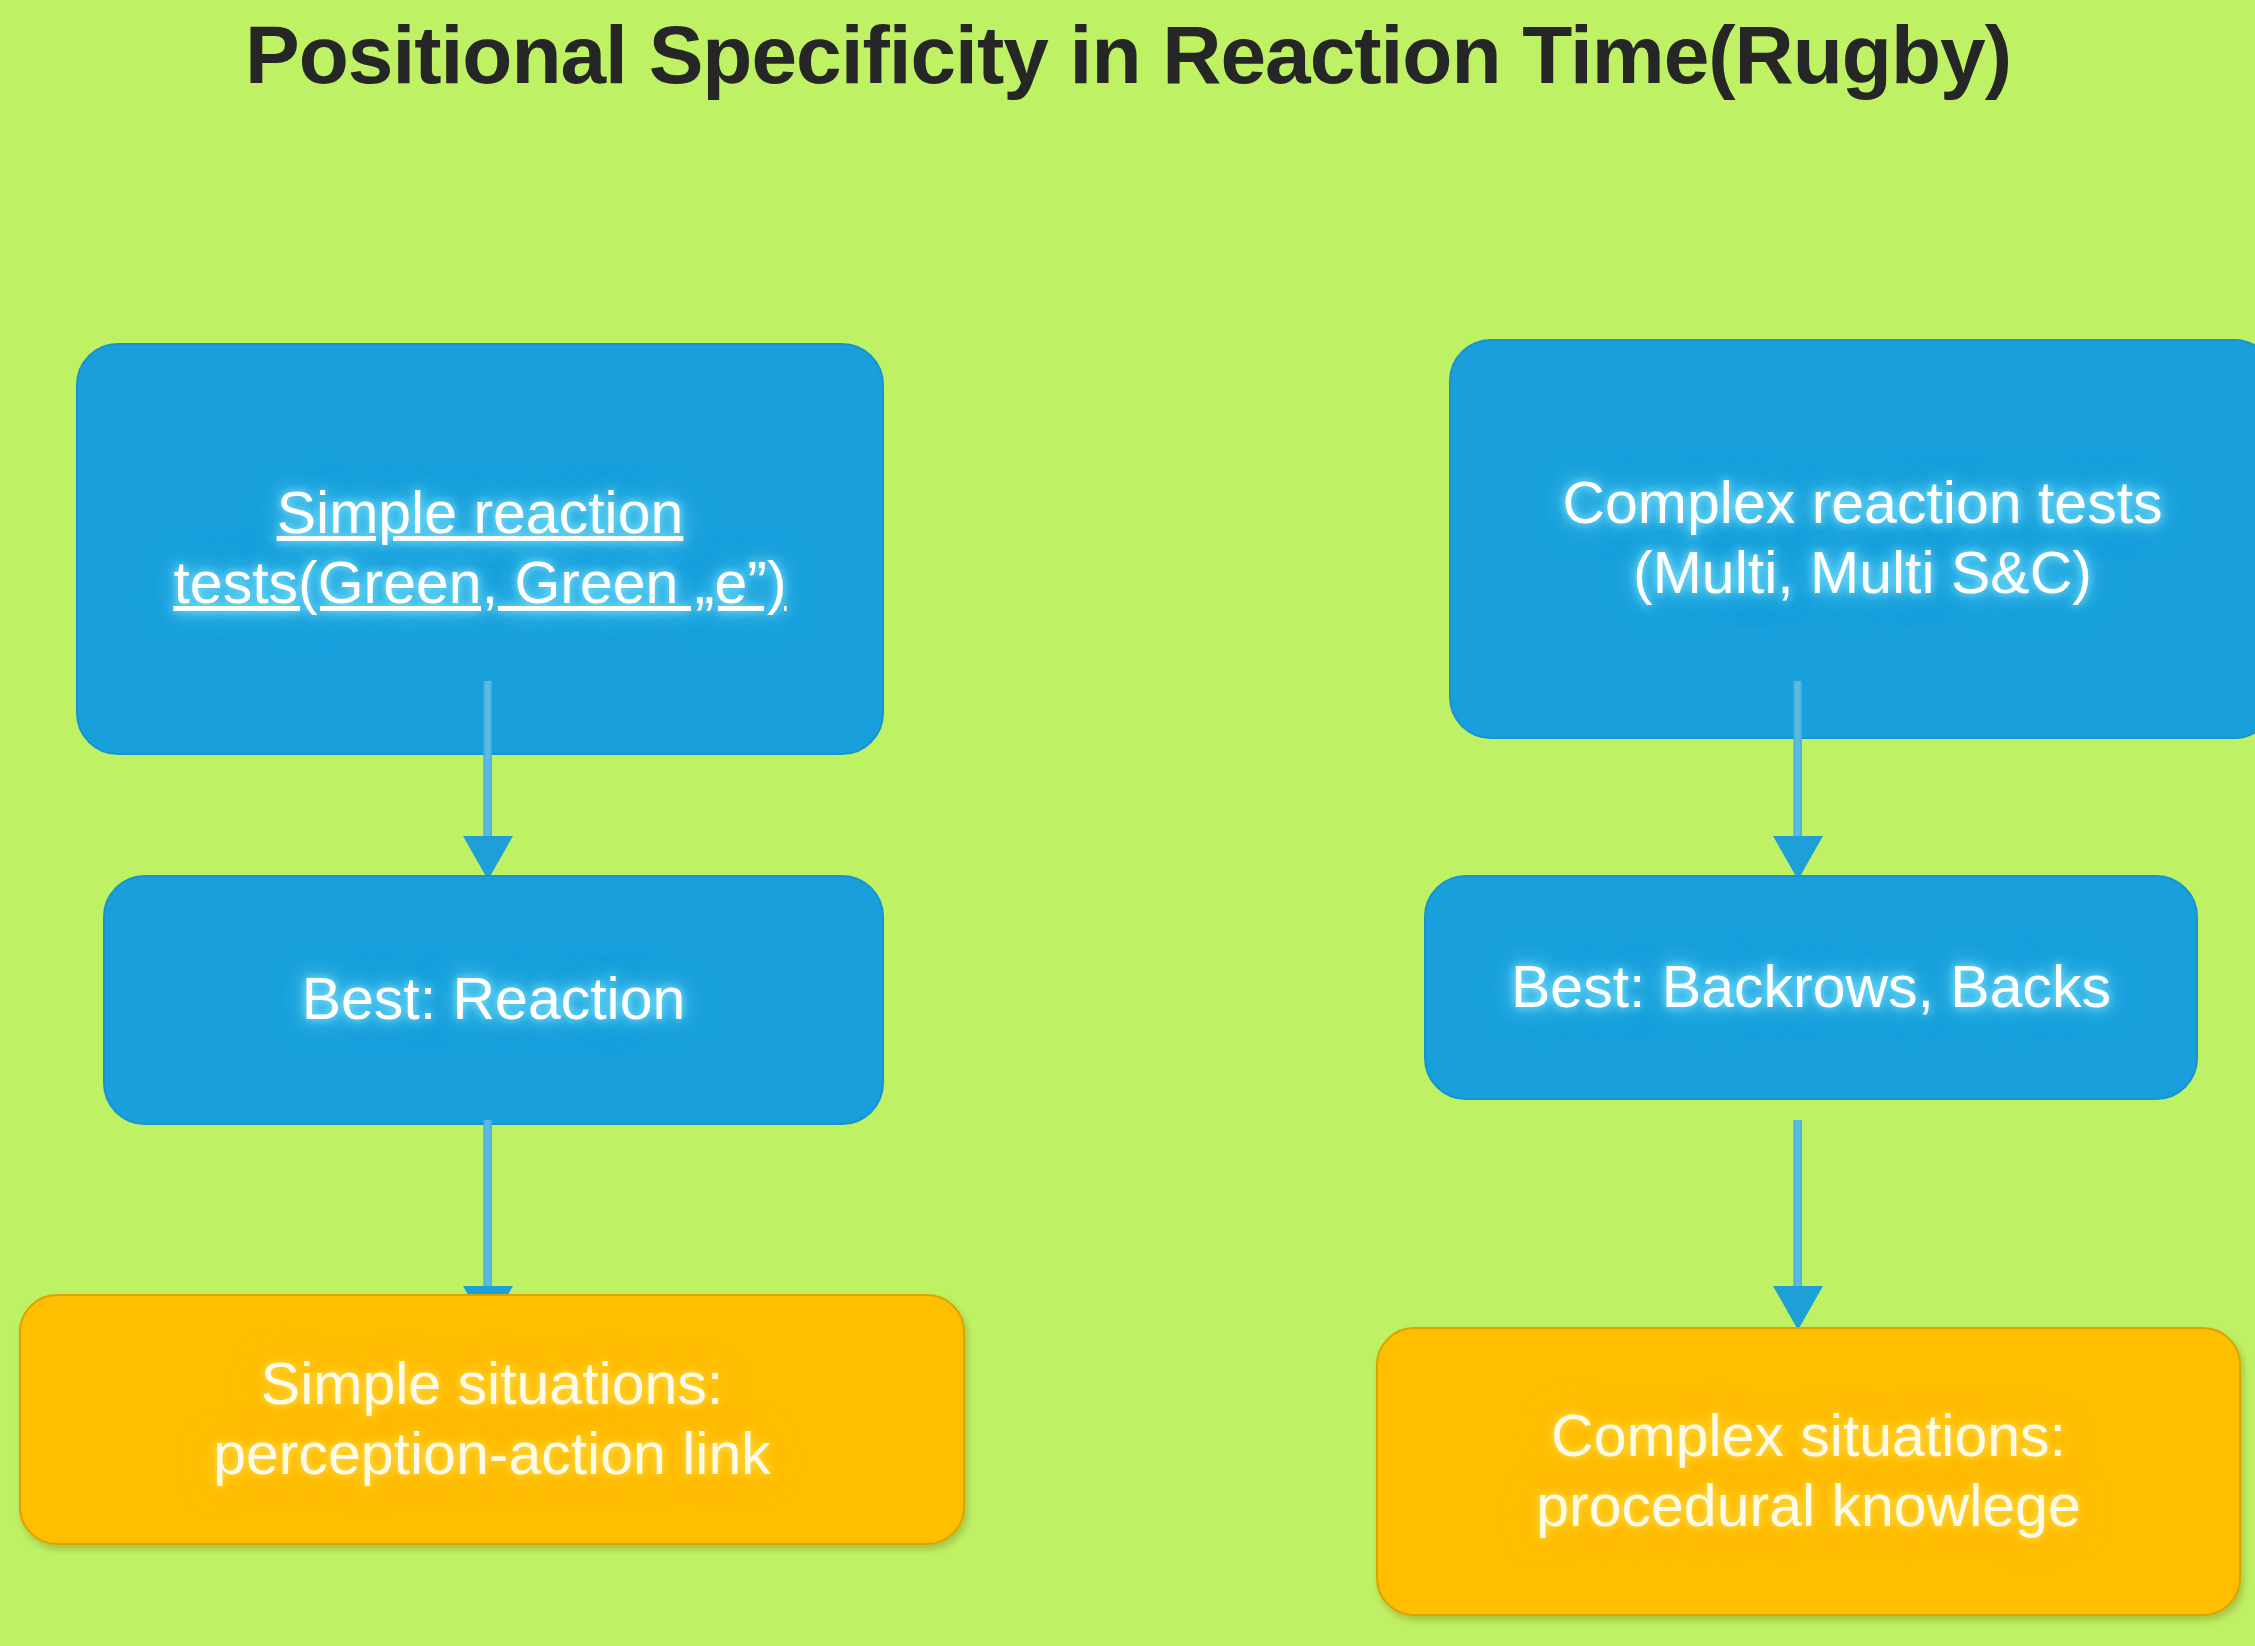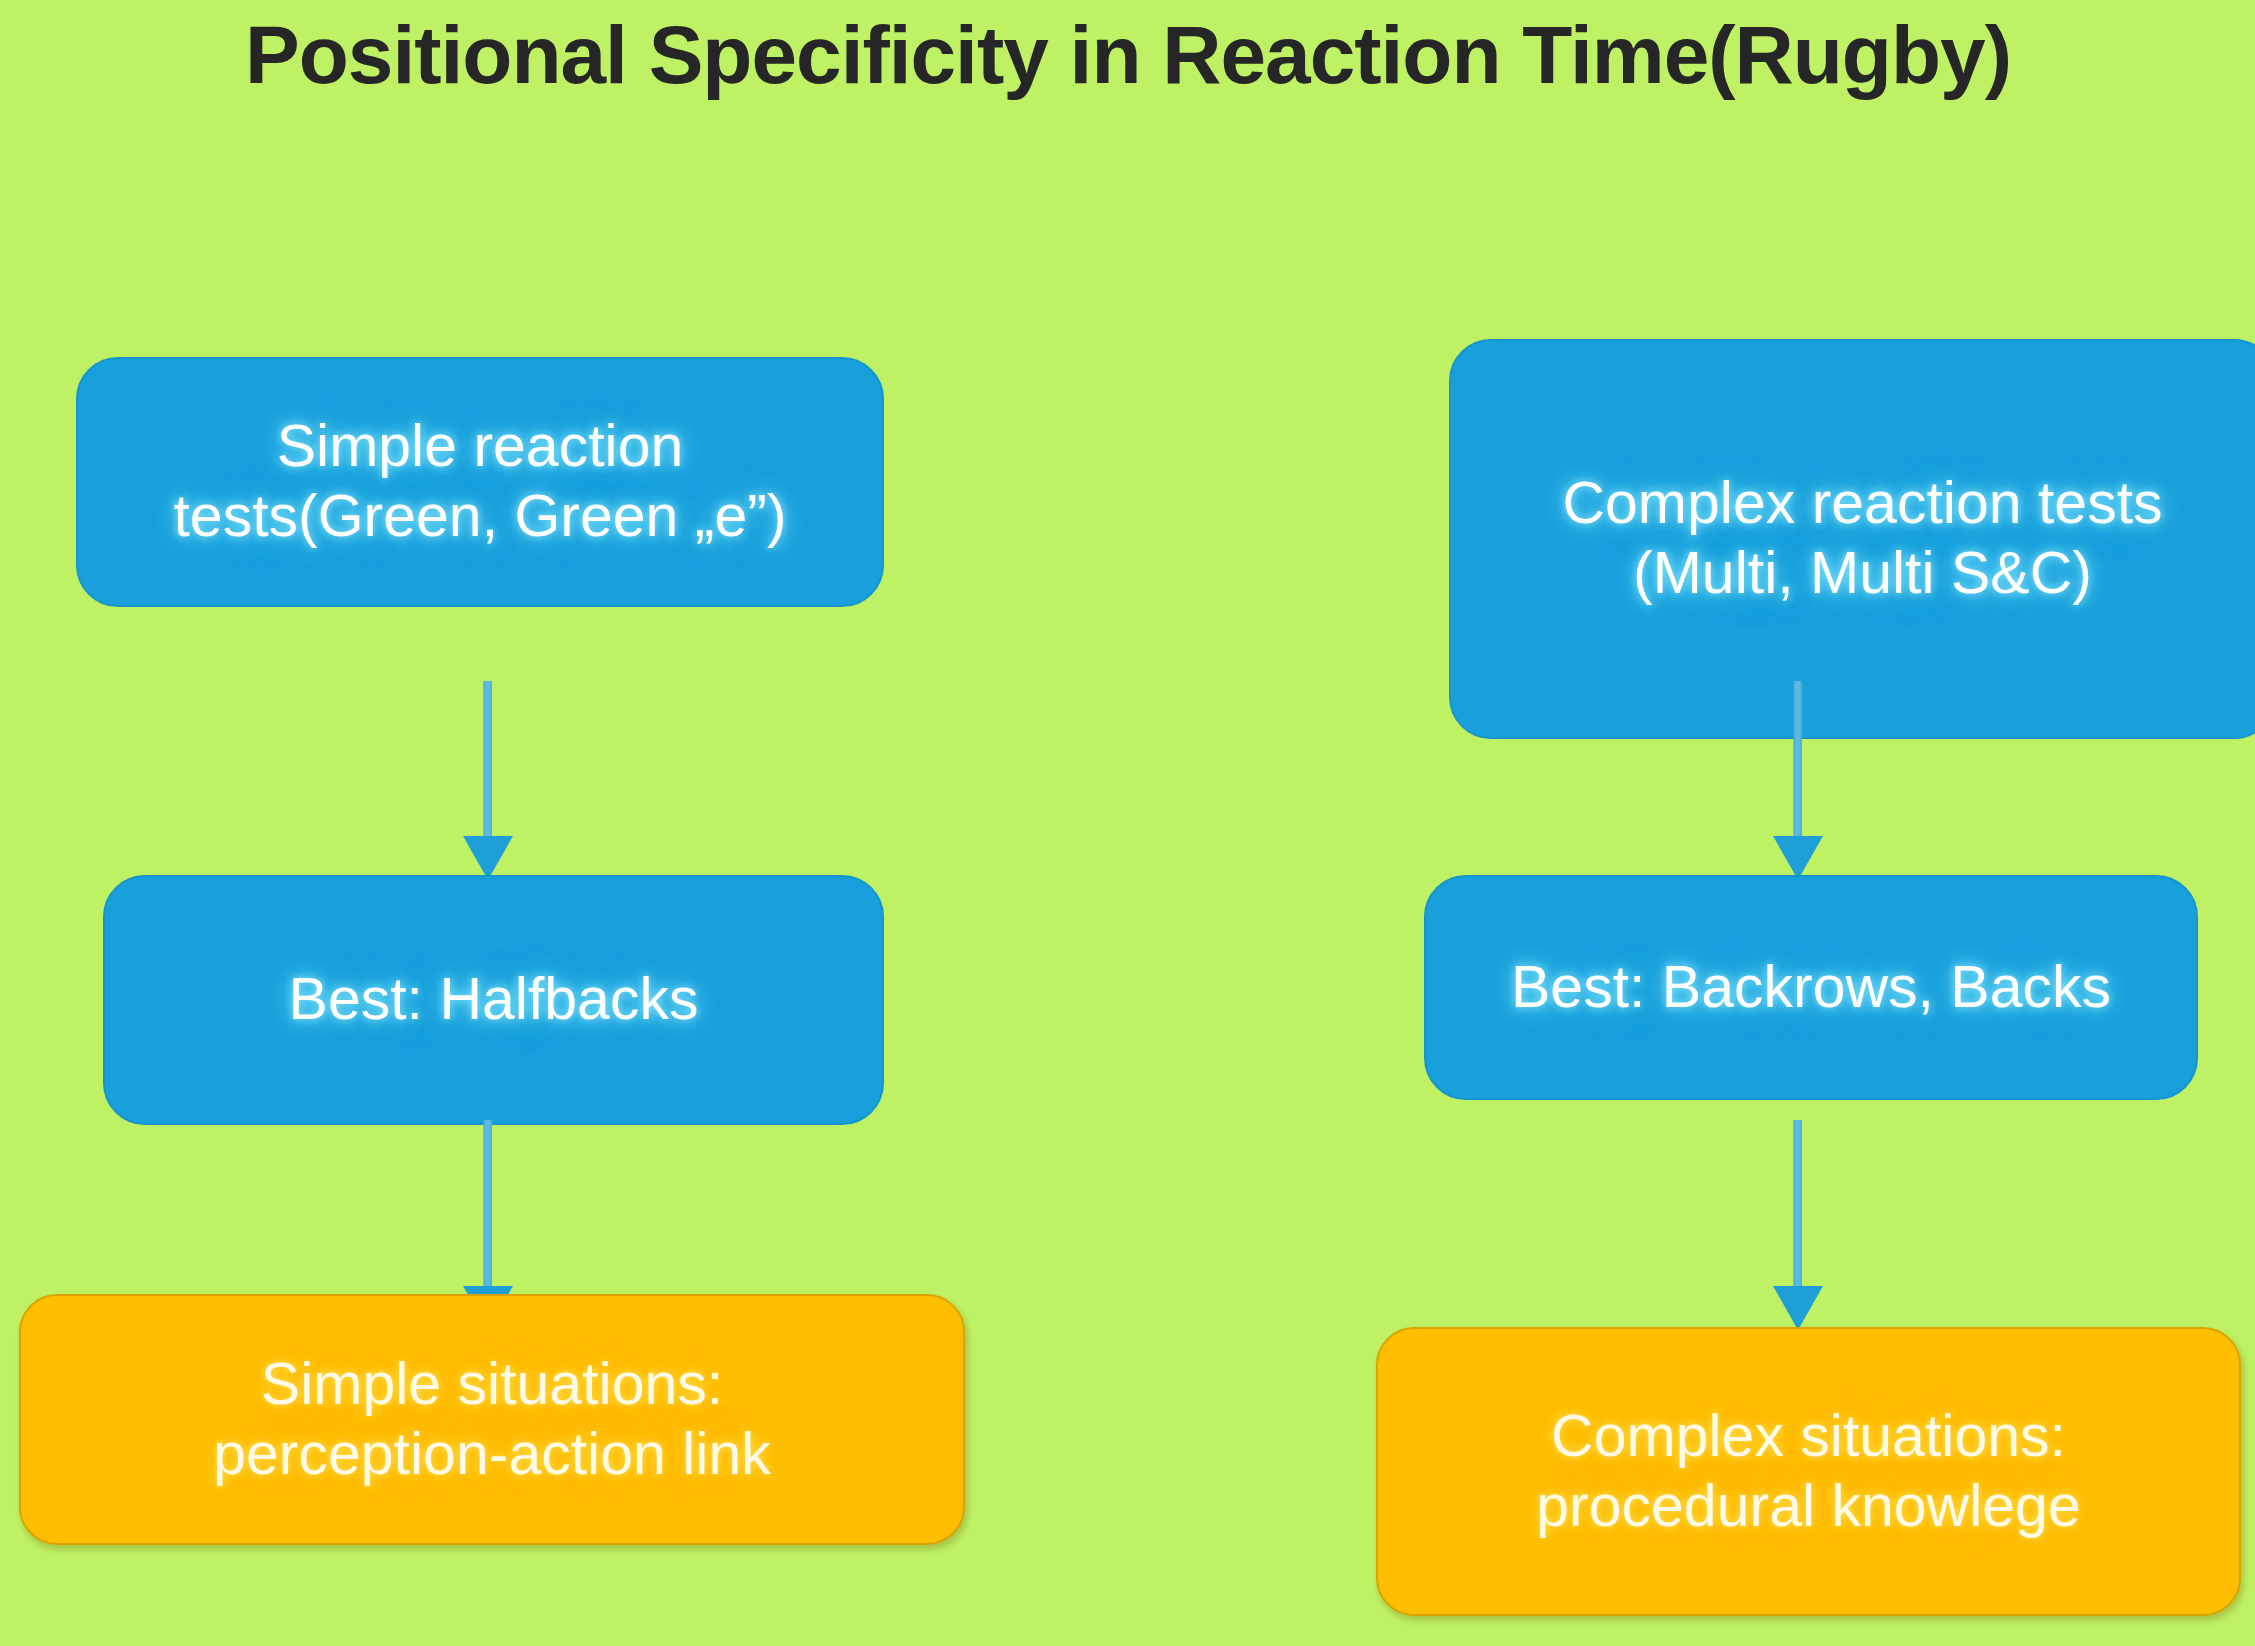--- a/index.html
+++ b/index.html
@@ -63,21 +63,21 @@
     color: #fffbe8;
     font-size: 59px;
     text-shadow:
       0 0 8.6px rgba(255, 228, 90, 0.98),
       0 0 19px rgba(255, 205, 40, 0.85),
       0 0 34px rgba(255, 185, 0, 0.6);
     box-shadow: 2.9px 4.8px 6.7px rgba(120, 90, 0, 0.28);
   }
 
   
-  #node-simple-tests   { left: 76px;   top: 357px;  width: 808px;  height: 250px; }
+  #node-simple-tests   { left: 76px;   top: 343px;  width: 808px;  height: 412px; text-decoration: underline; }
   #node-complex-tests  { left: 1449px; top: 339px;  width: 827px;  height: 400px; }
   #node-best-halfbacks { left: 103px;  top: 875px;  width: 781px;  height: 250px; }
   #node-best-backrows  { left: 1424px; top: 875px;  width: 774px;  height: 225px; }
   #node-simple-situations  { left: 19px;   top: 1294px; width: 946px;  height: 251px; }
   #node-complex-situations { left: 1376px; top: 1327px; width: 865px;  height: 289px; }
 
   
   .arrow {
     position: absolute;
   }
@@ -121,21 +121,21 @@
   <div id="diagram-title">Positional Specificity in Reaction Time(Rugby)</div>
 
   <div class="node blue" id="node-simple-tests">Simple reaction
 tests(Green, Green „e”)</div>
 
   <div class="arrow" id="arrow-simple-to-best">
     <div class="shaft"></div>
     <div class="head"></div>
   </div>
 
-  <div class="node blue" id="node-best-halfbacks">Best: Halfbacks</div>
+  <div class="node blue" id="node-best-halfbacks">Best: Reaction</div>
 
   <div class="arrow" id="arrow-best-to-simple">
     <div class="shaft"></div>
     <div class="head"></div>
   </div>
 
   <div class="node orange" id="node-simple-situations">Simple situations:
 perception-action link</div>
 
   <div class="node blue" id="node-complex-tests">Complex reaction tests

